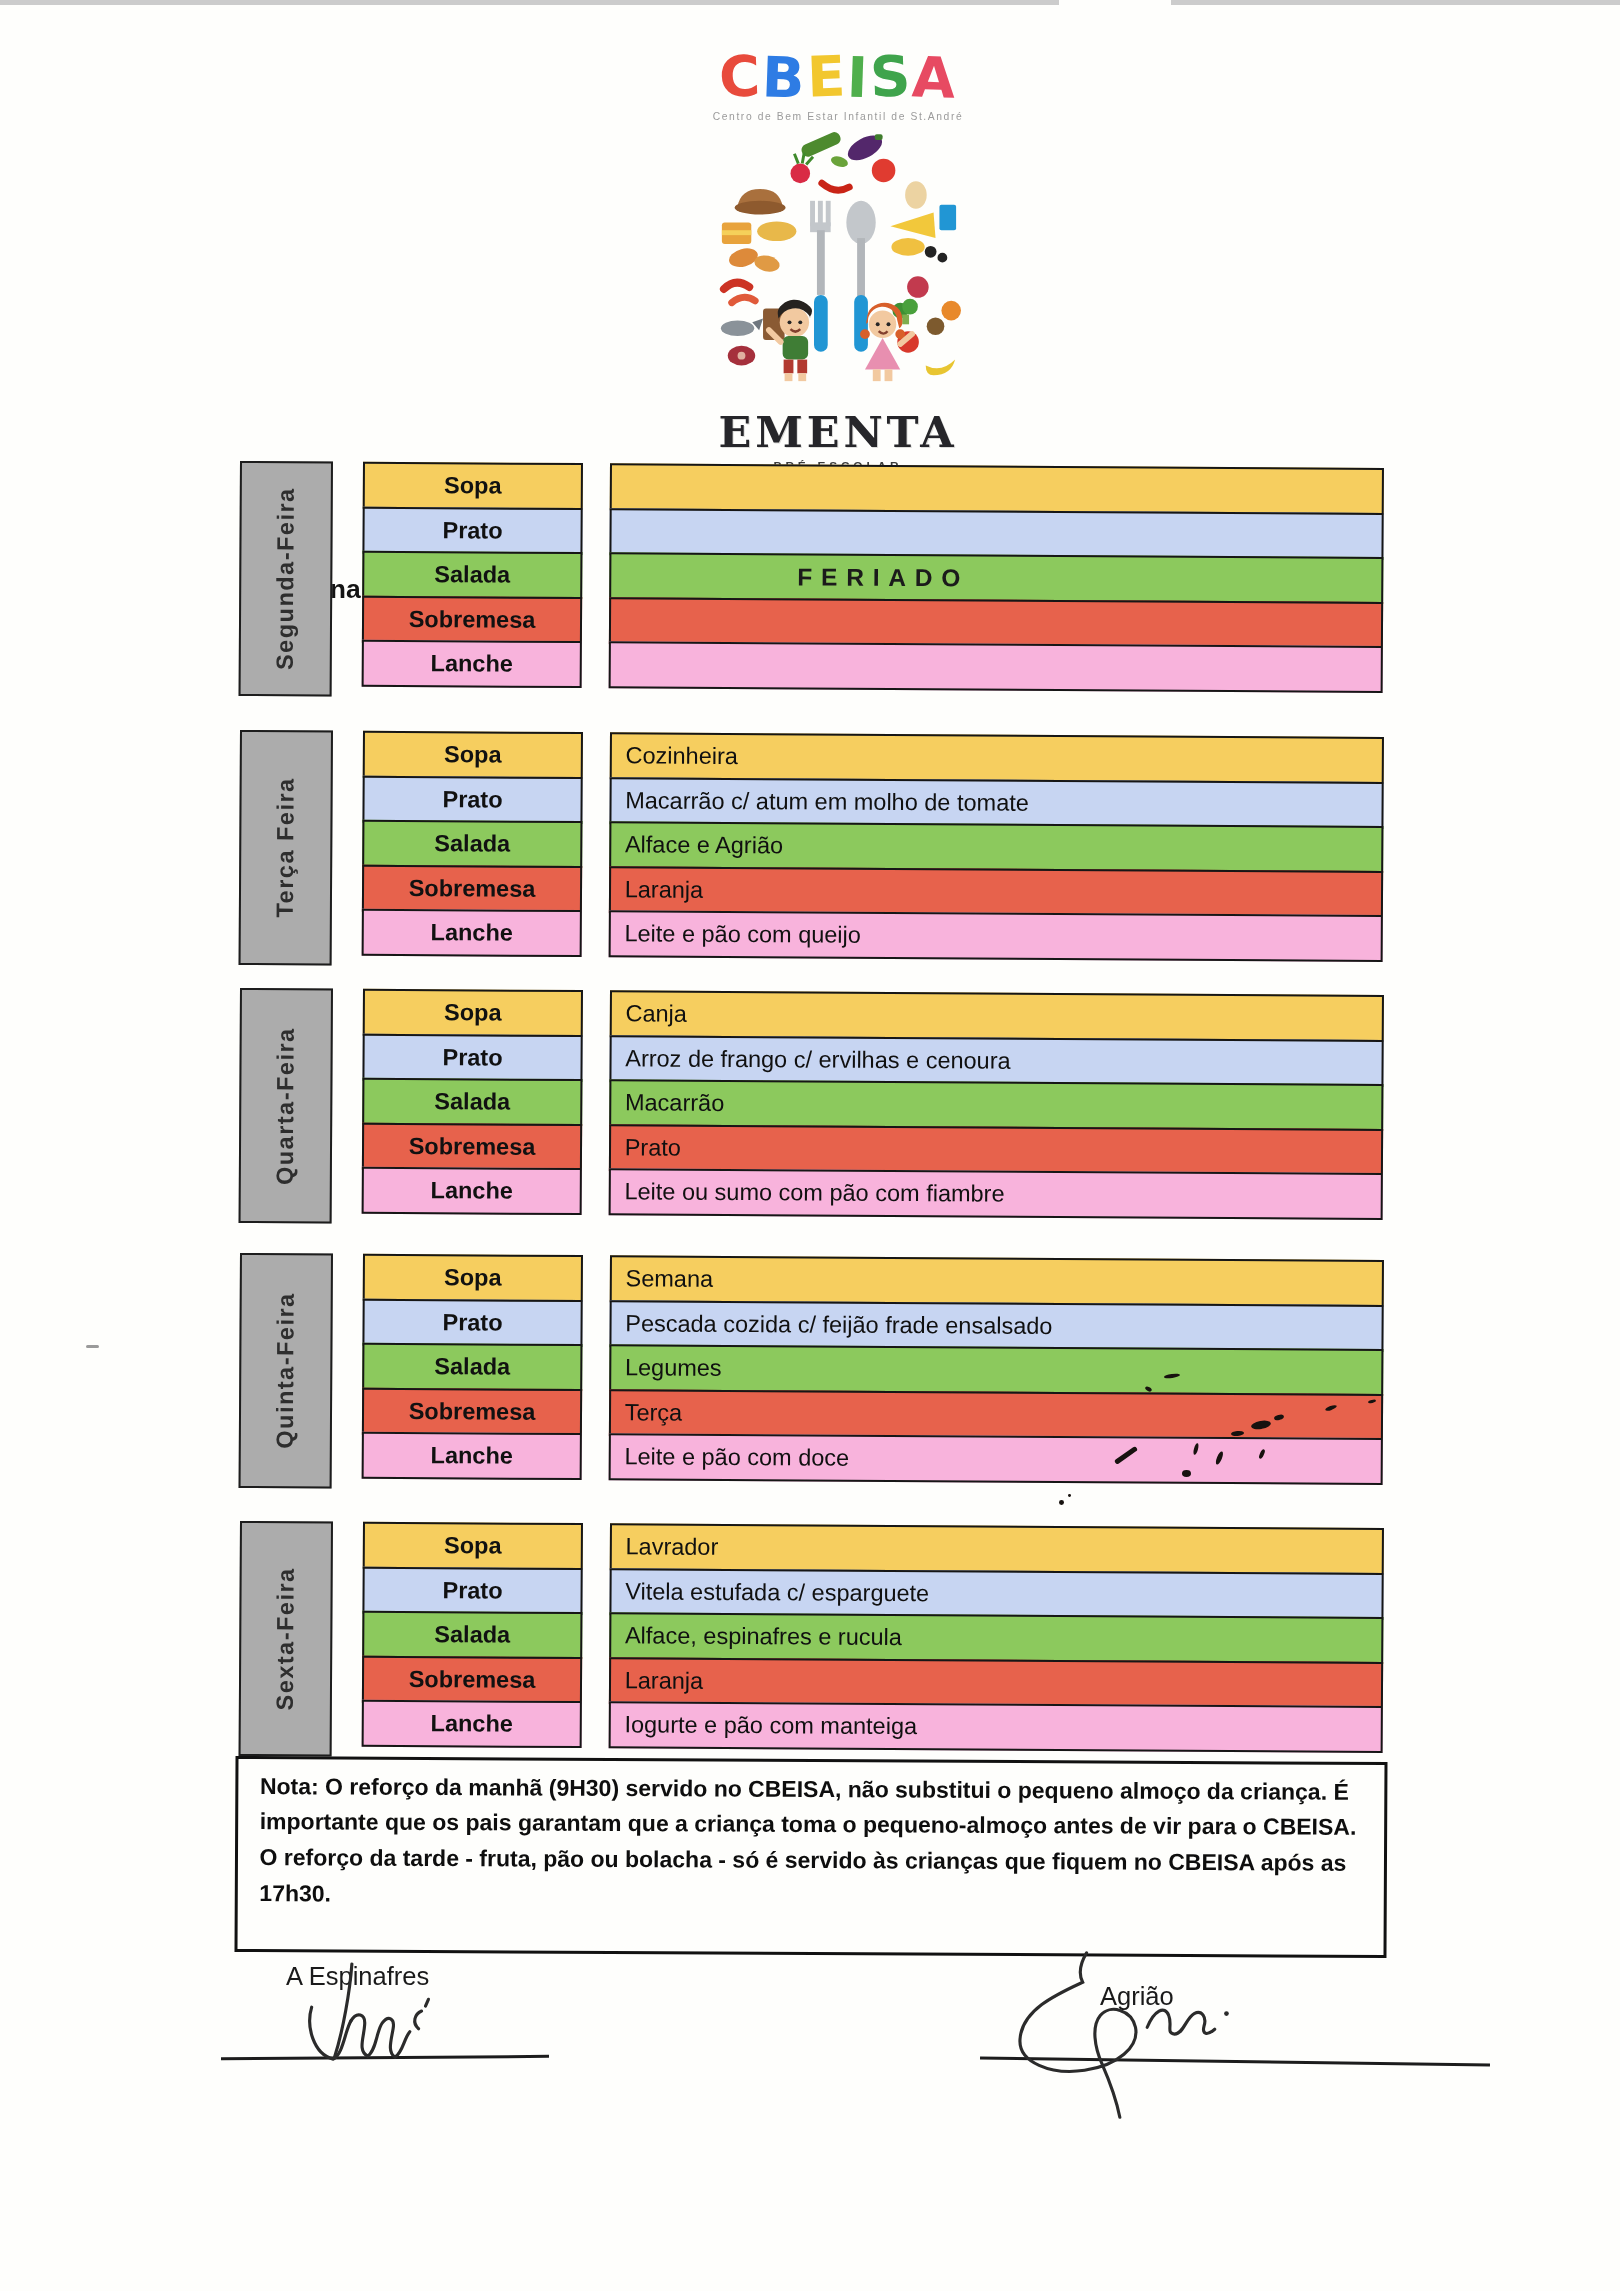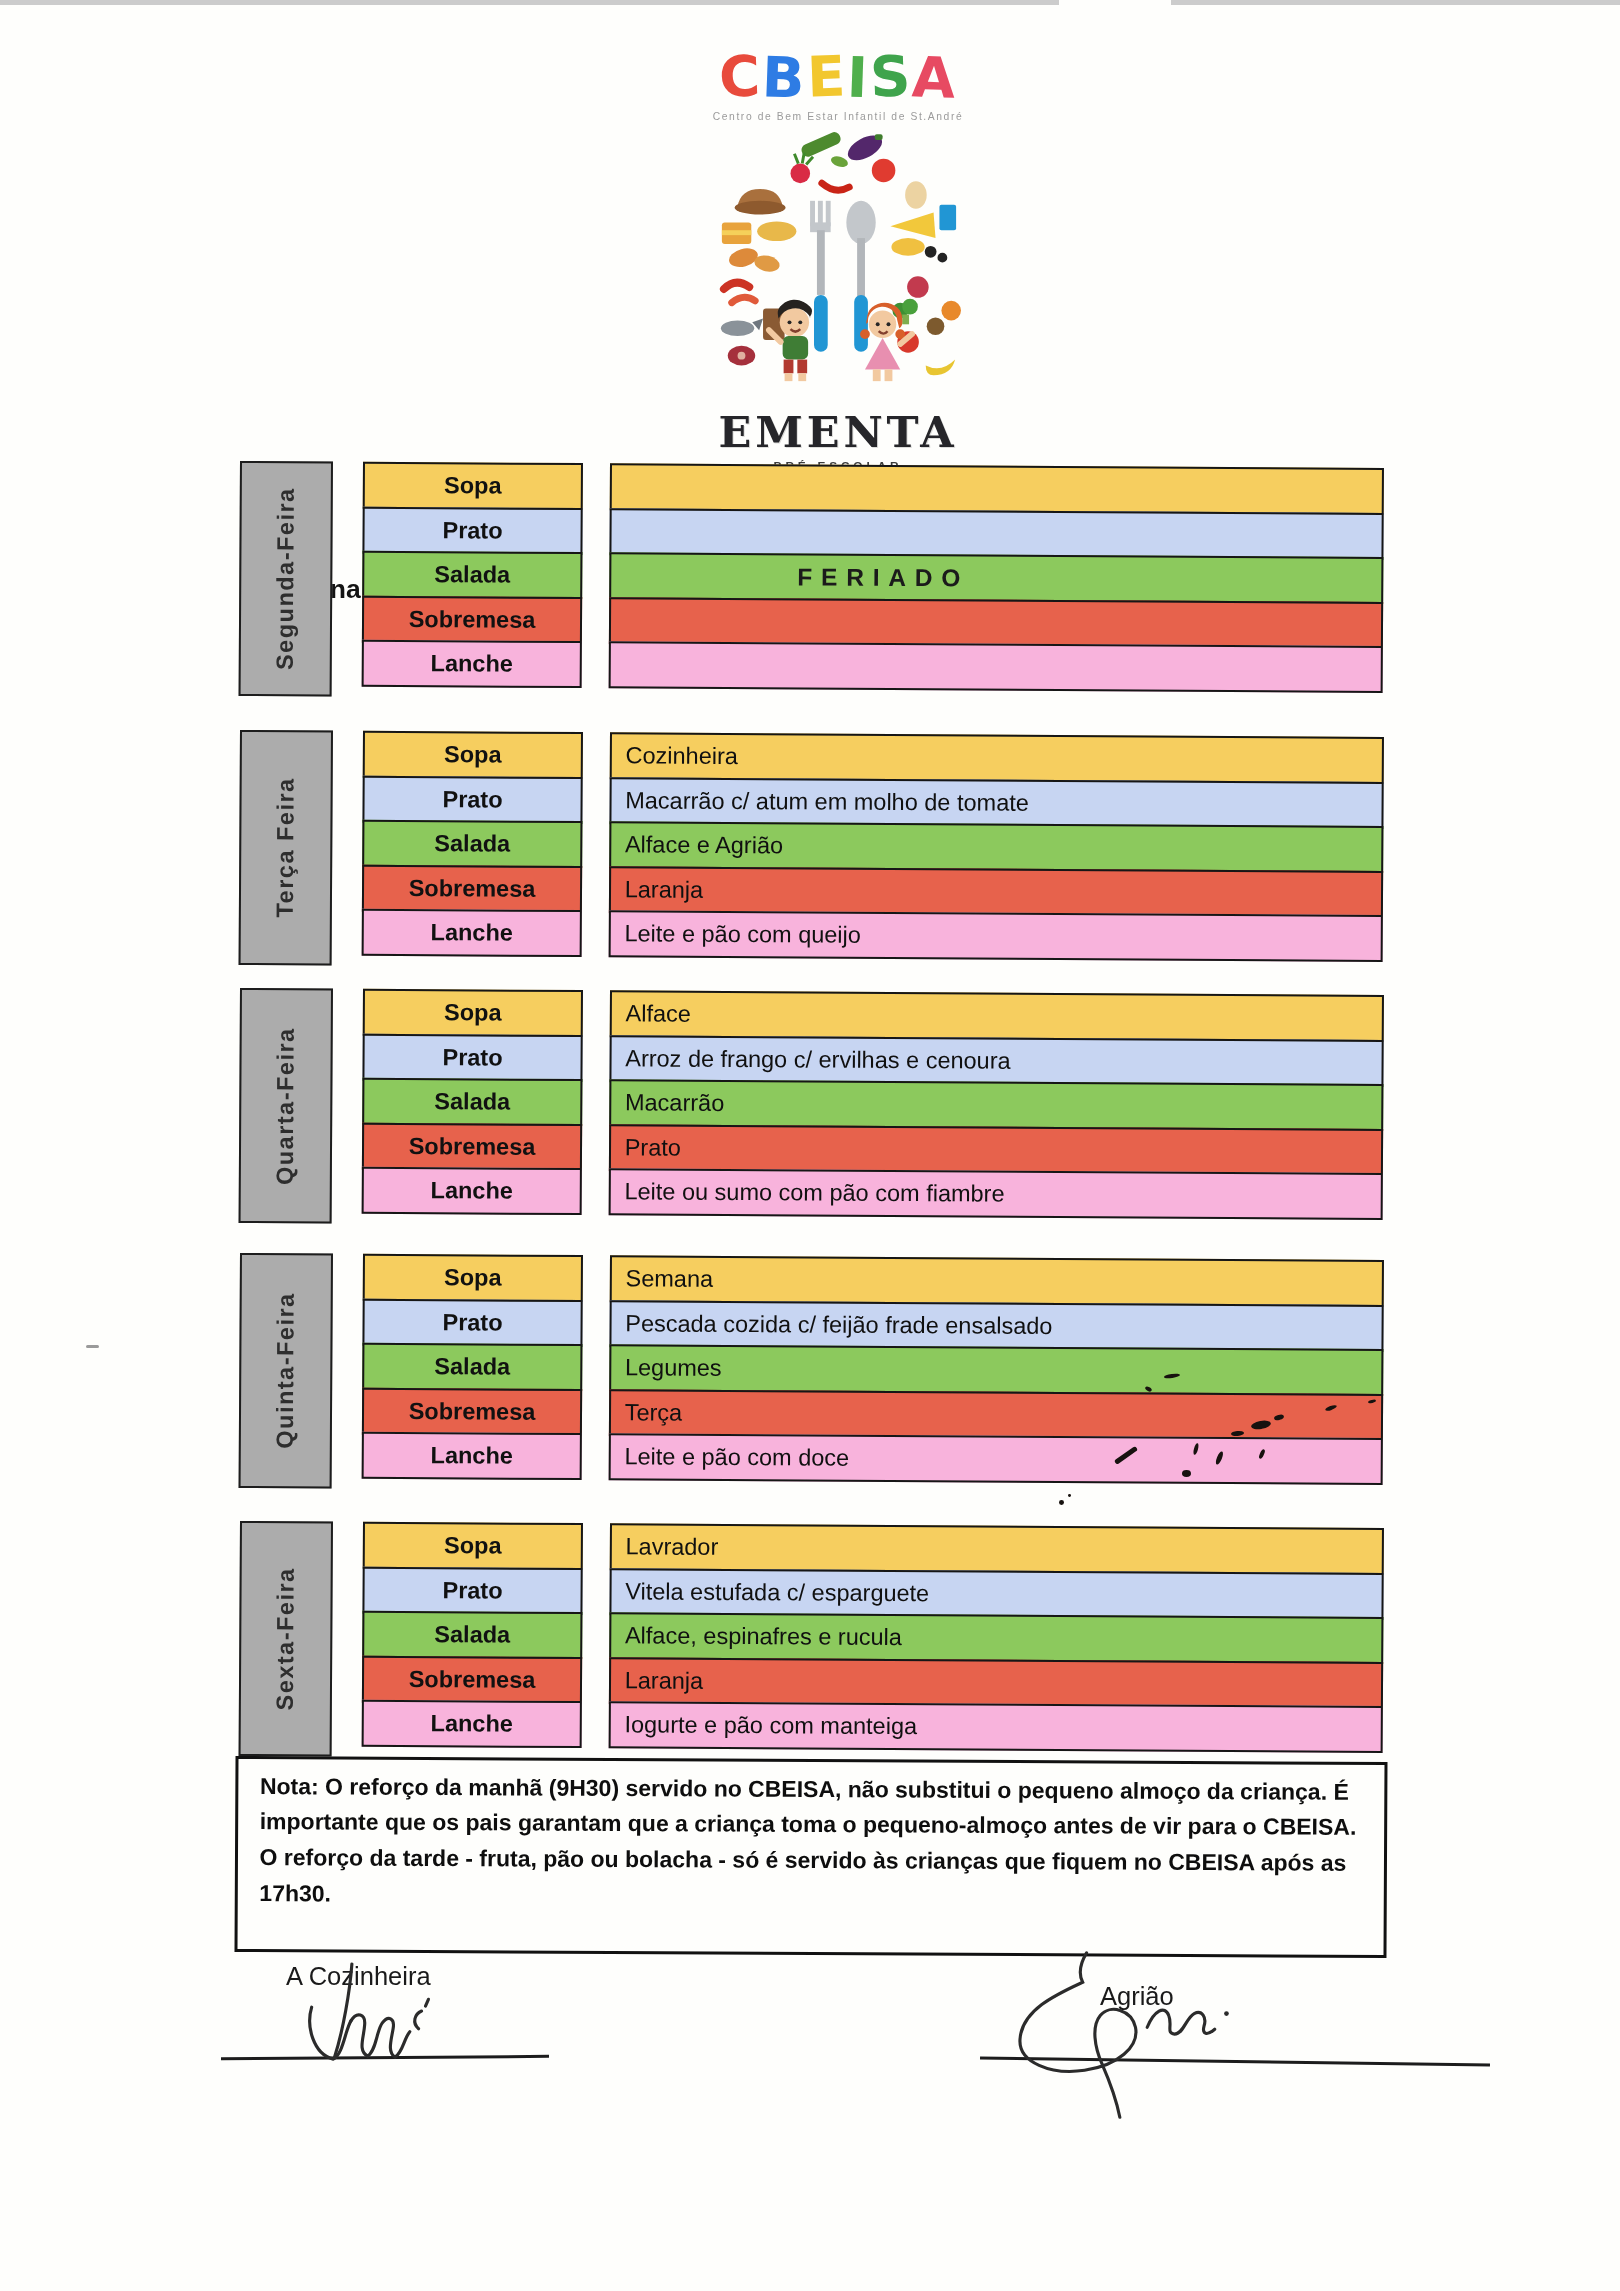--- a/index.html
+++ b/index.html
@@ -283,21 +283,21 @@
         </div>
       <div class="cell" style="background: rgb(231, 98, 76);">
           <span class="cat-text">Sobremesa</span>
         </div>
       <div class="cell" style="background: rgb(248, 179, 220);">
           <span class="cat-text">Lanche</span>
         </div>
     </div>
     <div class="content-col">
       <div class="cell" style="background: rgb(246, 206, 95);">
-          <span class="item-text">Alface</span>
+          <span class="item-text">Canja</span>
         </div>
       <div class="cell" style="background: rgb(199, 213, 242);">
           <span class="item-text">Arroz de frango c/ ervilhas e cenoura</span>
         </div>
       <div class="cell" style="background: rgb(140, 201, 93);">
           <span class="item-text">Macarrão</span>
         </div>
       <div class="cell" style="background: rgb(231, 98, 76);">
           <span class="item-text">Prato</span>
         </div>
@@ -400,21 +400,21 @@
   <div class="ink" style="left:1260px;top:1449px;width:3.9px;height:9.8px;transform:rotate(25deg);"></div>
   <div class="ink" style="left:1182px;top:1470px;width:8.8px;height:6.9px;"></div>
   <div class="ink" style="left:1059px;top:1500px;width:4.9px;height:4.9px;"></div>
   <div class="ink" style="left:1068px;top:1494px;width:2.9px;height:2.9px;"></div>
 
   <div class="note-box">
     <p>Nota: O reforço da manhã (9H30) servido no CBEISA, não substitui o pequeno almoço da criança. É importante que os pais garantam que a criança toma o pequeno-almoço antes de vir para o CBEISA.</p>
     <p>O reforço da tarde - fruta, pão ou bolacha - só é servido às crianças que fiquem no CBEISA após as 17h30.</p>
   </div>
 
-  <div class="sig-label" style="left:286px;top:1962px;">A Cozinheira</div>
+  <div class="sig-label" style="left:286px;top:1962px;">A Espinafres</div>
   <div class="sig-line" style="left:221px;top:2056px;width:328px;transform:rotate(-0.4deg);"></div>
   <svg class="sig-svg" style="left:294px;top:1960px;" width="157" height="108" viewBox="0 0 160 110">
     <g fill="none" stroke="#2b2b2b" stroke-width="3.2" stroke-linecap="round">
       <path d="M18 48 C 12 68, 20 96, 40 101 C 50 96, 52 72, 58 62"></path>
       <path d="M59 4 C 57 32, 50 72, 41 100"></path>
       <path d="M58 62 C 64 52, 73 55, 72 66 C 71 80, 65 92, 75 98 C 84 92, 84 72, 90 64 C 96 56, 103 59, 101 70 C 99 82, 95 94, 103 99 C 111 94, 112 80, 118 73"></path>
       <path d="M130 52 C 123 55, 120 64, 127 70"></path>
       <path d="M134 47 l 3 -7"></path>
     </g>
   </svg>

